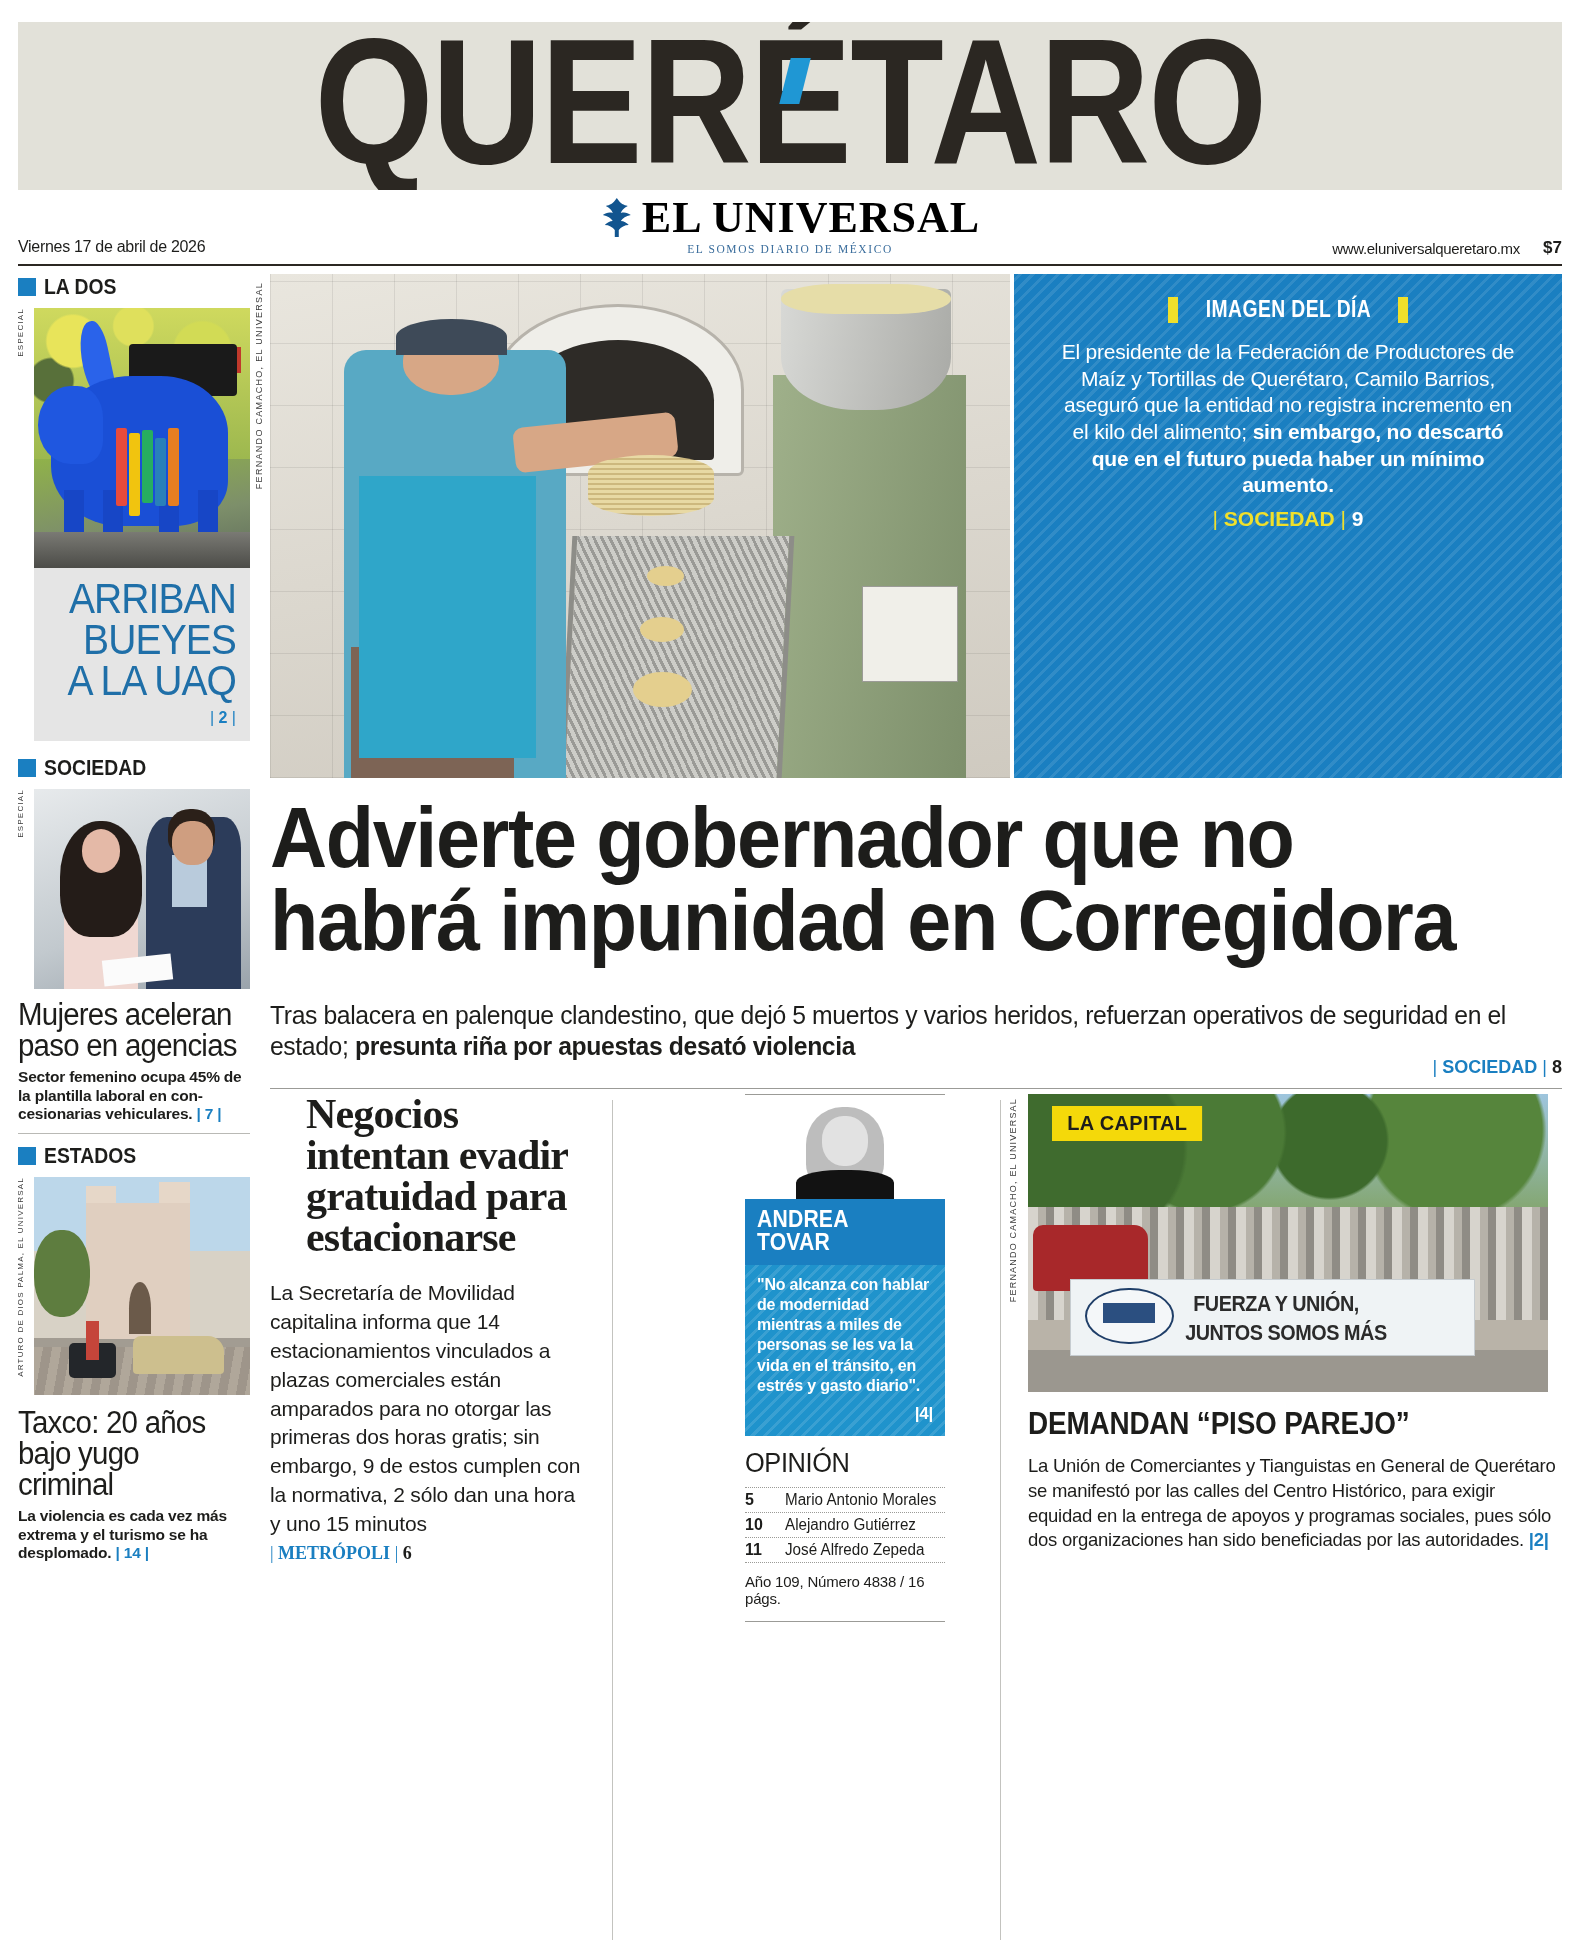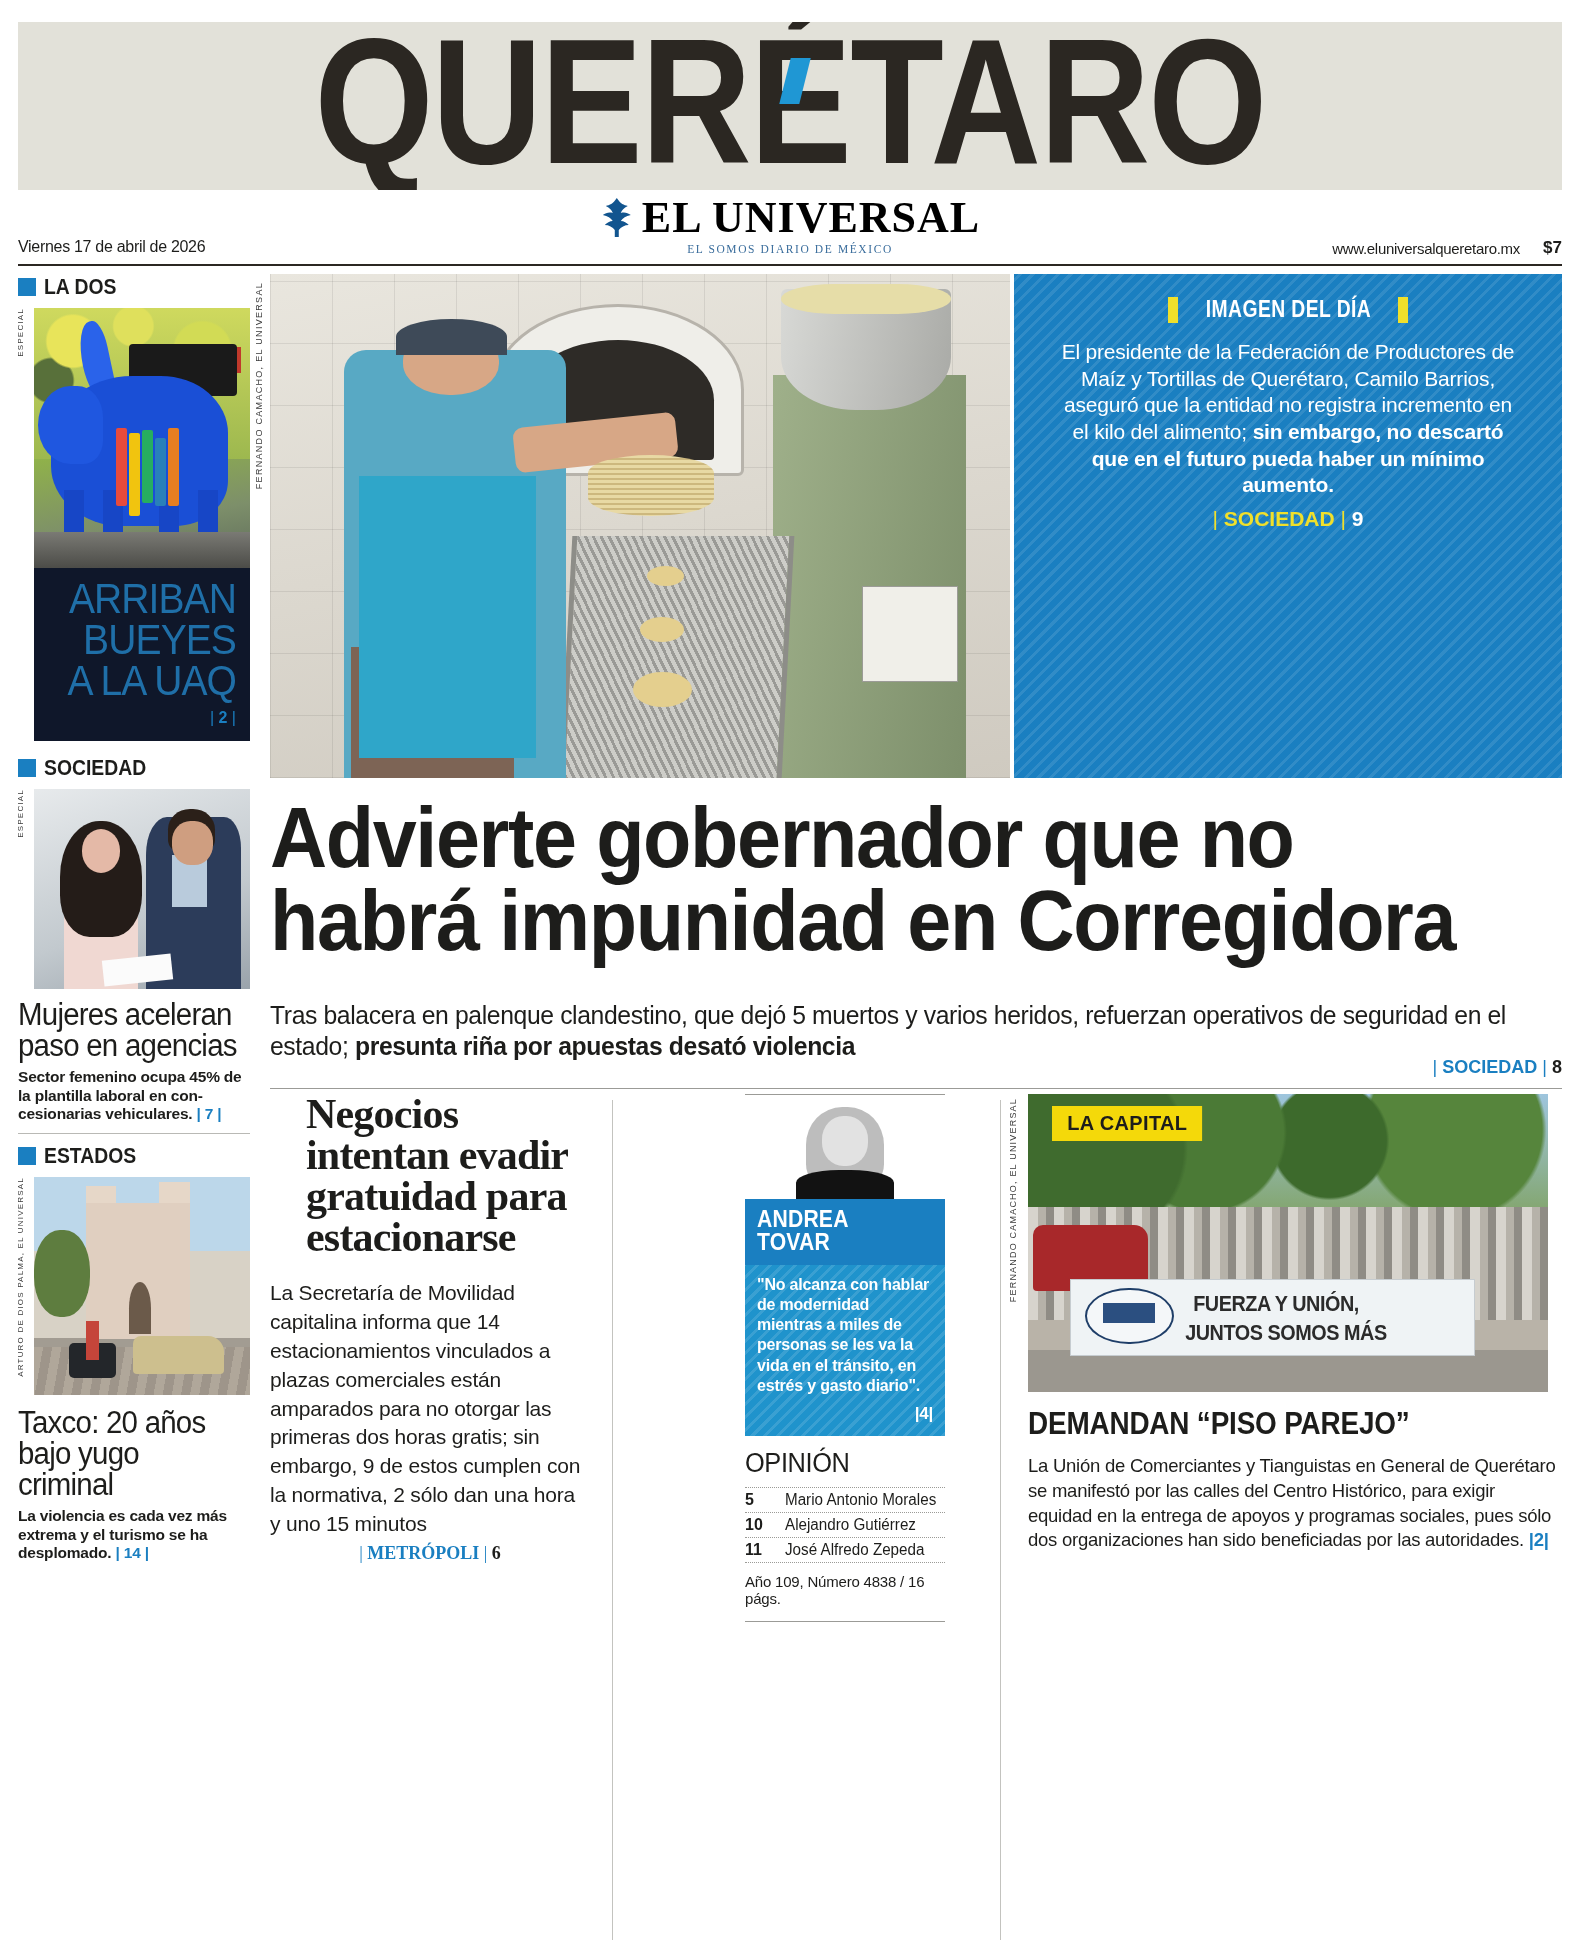--- a/index.html
+++ b/index.html
@@ -141,21 +141,21 @@
   .ox-hat { position: absolute; left: 44%; top: 14%; width: 50%; height: 20%;
     background: #1a1a1a; border-radius: 4px; }
   .ox-hat-red { position: absolute; left: 64%; top: 15%; width: 32%; height: 10%;
     background: #c0392b; }
   .ox-leg { position: absolute; bottom: 6%; width: 9%; height: 24%; background: #1746c6; }
   .ox-rib { position: absolute; width: 5%; border-radius: 2px; }
   .ox-ground { position: absolute; left:0; bottom:0; width:100%; height:14%;
     background: linear-gradient(180deg,#7a7a74,#4c4c48); }
 
   .ox-cap {
-    background: #0f172a; padding: 10px 14px 14px 14px; width: 216px;
+    background: #e5e5e5; padding: 10px 14px 14px 14px; width: 216px;
   }
   .ox-head-txt {
     font-size: 42px; line-height: 0.98; font-weight: 400;
     color: #1f6fa8; letter-spacing: -1px; text-align: right;
     transform: scaleX(0.93); transform-origin: right;
   }
   .pg-ref { text-align: right; color: #1a7fc1; font-weight: 700; font-size: 16px; margin-top: 8px; }
   .pg-ref .bar { font-weight: 400; }
 
   
@@ -328,21 +328,21 @@
   .neg-head {
     font-family: "Liberation Serif", serif;
     font-weight: 700; font-size: 42px; line-height: 0.98;
     letter-spacing: -0.8px; color: #1d1d1b; margin-left: 36px;
   }
   .neg-body {
     font-size: 21px; line-height: 1.38; color: #1d1d1b;
     margin-top: 20px; letter-spacing: -0.2px;
   }
   .neg-ref {
-    text-align: center; margin-top: 4px;
+    text-align: left; margin-top: 4px;
     font-family: "Liberation Serif", serif;
     font-size: 18px; font-weight: 700; color: #1d1d1b;
   }
   .neg-ref .sec { color: #1a7fc1; }
   .neg-ref .bar { color: #1a7fc1; font-weight: 400; }
 
   
   .col-op { position: absolute; left: 745px; top: 1094px; width: 200px; }
   .op-toprule { height: 1px; background: #9b9b97; margin-bottom: 8px; }
   .op-portrait {

